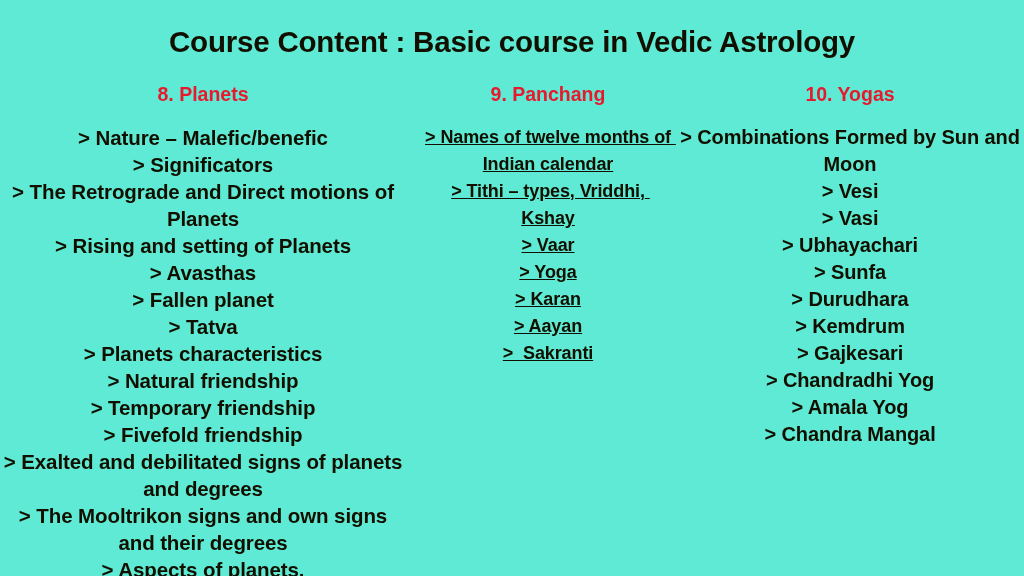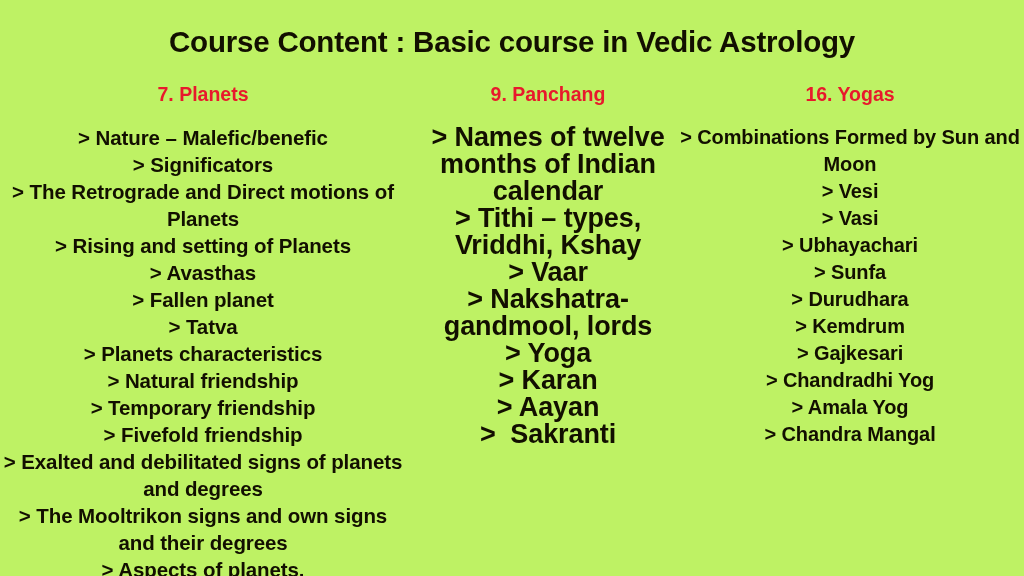--- a/index.html
+++ b/index.html
@@ -10,21 +10,21 @@
     width: 1024px;
     height: 576px;
     background: #FFE000;
     font-family: "Liberation Sans", sans-serif;
     overflow: hidden;
   }
   #slide {
     position: relative;
     width: 1024px;
     height: 576px;
-    background: #bef264;
+    background: #5eead4;
     box-sizing: border-box;
   }
   #page-title {
     position: absolute;
     top: 24px;
     left: 0;
     width: 1024px;
     text-align: center;
     font-size: 29.5px;
     font-weight: bold;
@@ -63,32 +63,32 @@
     width: 400px;
   }
   #column-panchang {
     left: 422px;
     width: 252px;
   }
   #column-yogas {
     left: 680px;
     width: 340px;
   }
-  #column-panchang .col-items { font-size: 27px; }
+  #column-panchang .col-items { font-size: 18px; text-decoration: underline; }
   #column-yogas .col-items { font-size: 20px; }
 </style>
 </head>
 <body>
 
 <div id="slide">
 
   <div id="page-title">Course Content : Basic course in Vedic Astrology</div>
 
   <div class="column" id="column-planets">
-    <div class="col-header">7. Planets</div>
+    <div class="col-header">8. Planets</div>
     <div class="col-items">
       <div class="item">&gt; Nature – Malefic/benefic</div>
       <div class="item">&gt; Significators</div>
       <div class="item">&gt; The Retrograde and Direct motions of Planets</div>
       <div class="item">&gt; Rising and setting of Planets</div>
       <div class="item">&gt; Avasthas</div>
       <div class="item">&gt; Fallen planet</div>
       <div class="item">&gt; Tatva</div>
       <div class="item">&gt; Planets characteristics</div>
       <div class="item">&gt; Natural friendship</div>
@@ -99,30 +99,29 @@
       <div class="item">&gt; Aspects of planets.</div>
     </div>
   </div>
 
   <div class="column" id="column-panchang">
     <div class="col-header">9. Panchang</div>
     <div class="col-items">
       <div class="item">&gt; Names of twelve months of Indian calendar</div>
       <div class="item">&gt; Tithi – types, Vriddhi, Kshay</div>
       <div class="item">&gt; Vaar</div>
-      <div class="item">&gt; Nakshatra-gandmool, lords</div>
       <div class="item">&gt; Yoga</div>
       <div class="item">&gt; Karan</div>
       <div class="item">&gt; Aayan</div>
       <div class="item">&gt;  Sakranti</div>
     </div>
   </div>
 
   <div class="column" id="column-yogas">
-    <div class="col-header">16. Yogas</div>
+    <div class="col-header">10. Yogas</div>
     <div class="col-items">
       <div class="item">&gt; Combinations Formed by Sun and Moon</div>
       <div class="item">&gt; Vesi</div>
       <div class="item">&gt; Vasi</div>
       <div class="item">&gt; Ubhayachari</div>
       <div class="item">&gt; Sunfa</div>
       <div class="item">&gt; Durudhara</div>
       <div class="item">&gt; Kemdrum</div>
       <div class="item">&gt; Gajkesari</div>
       <div class="item">&gt; Chandradhi Yog</div>

